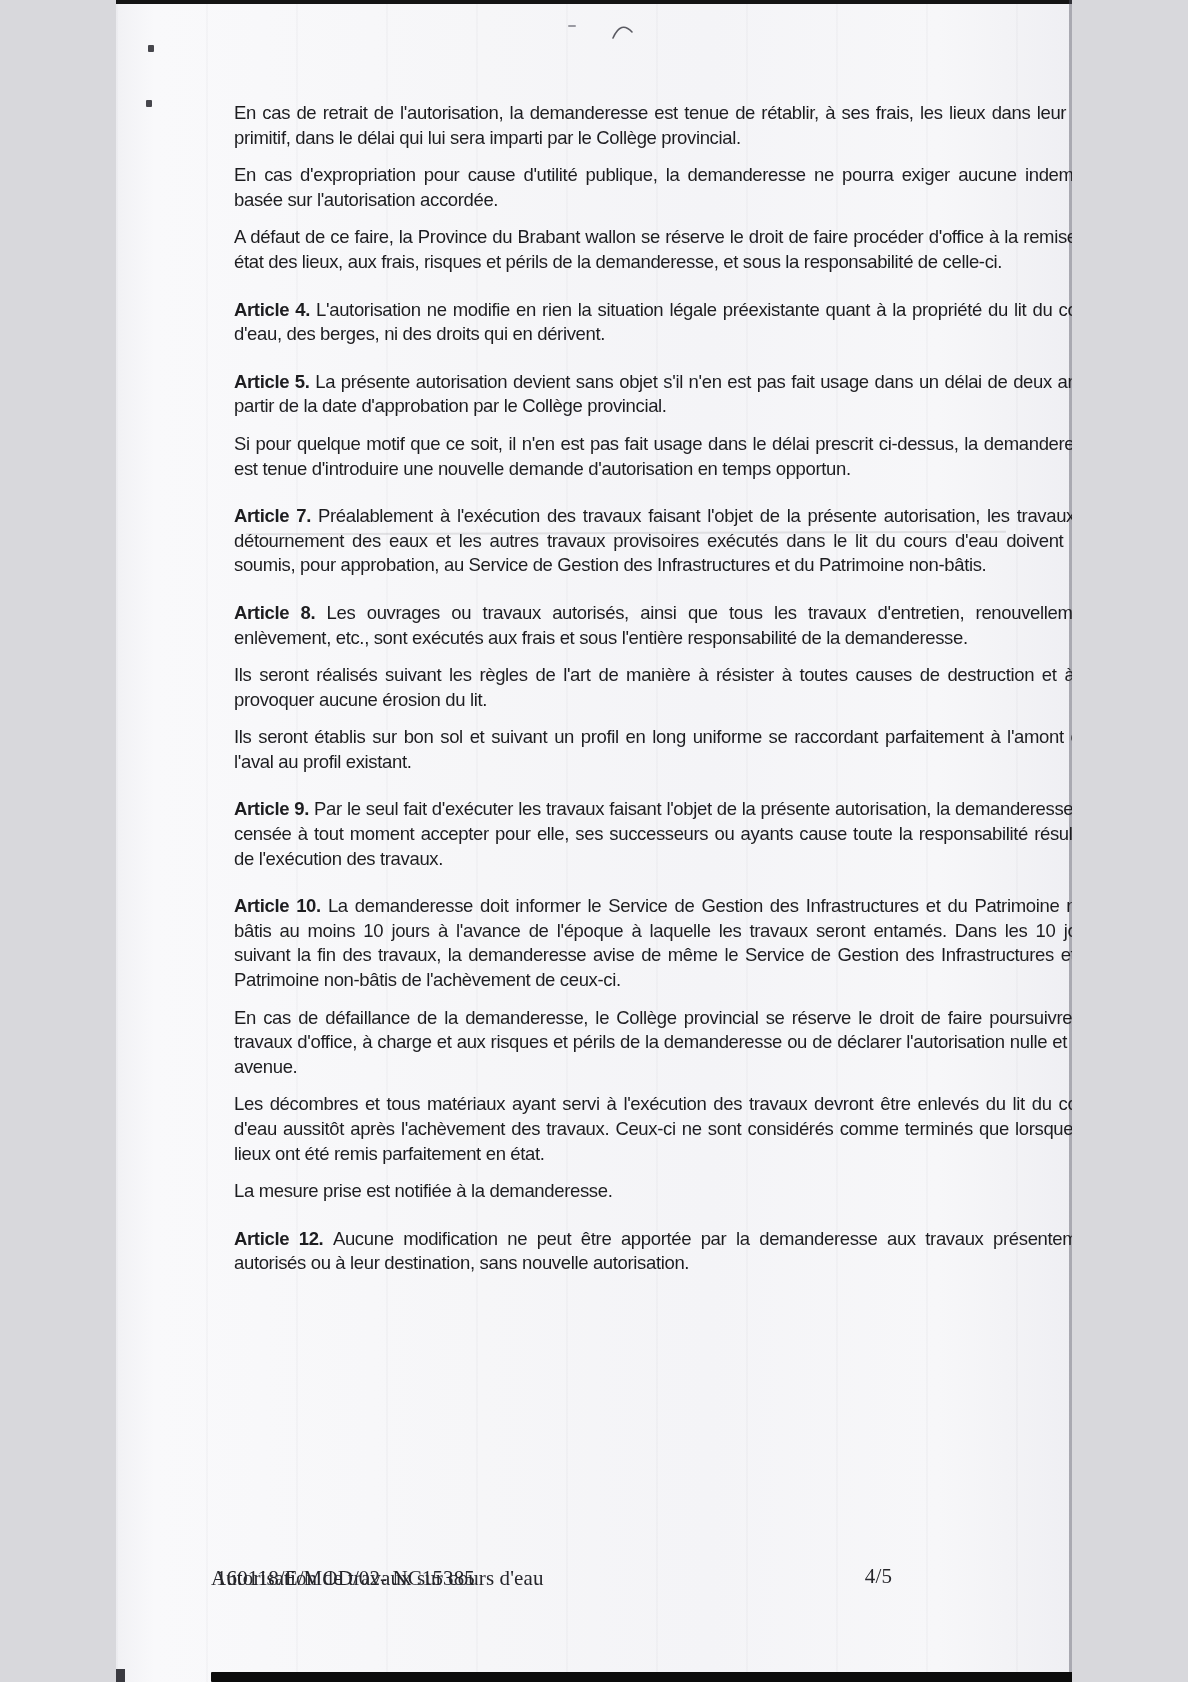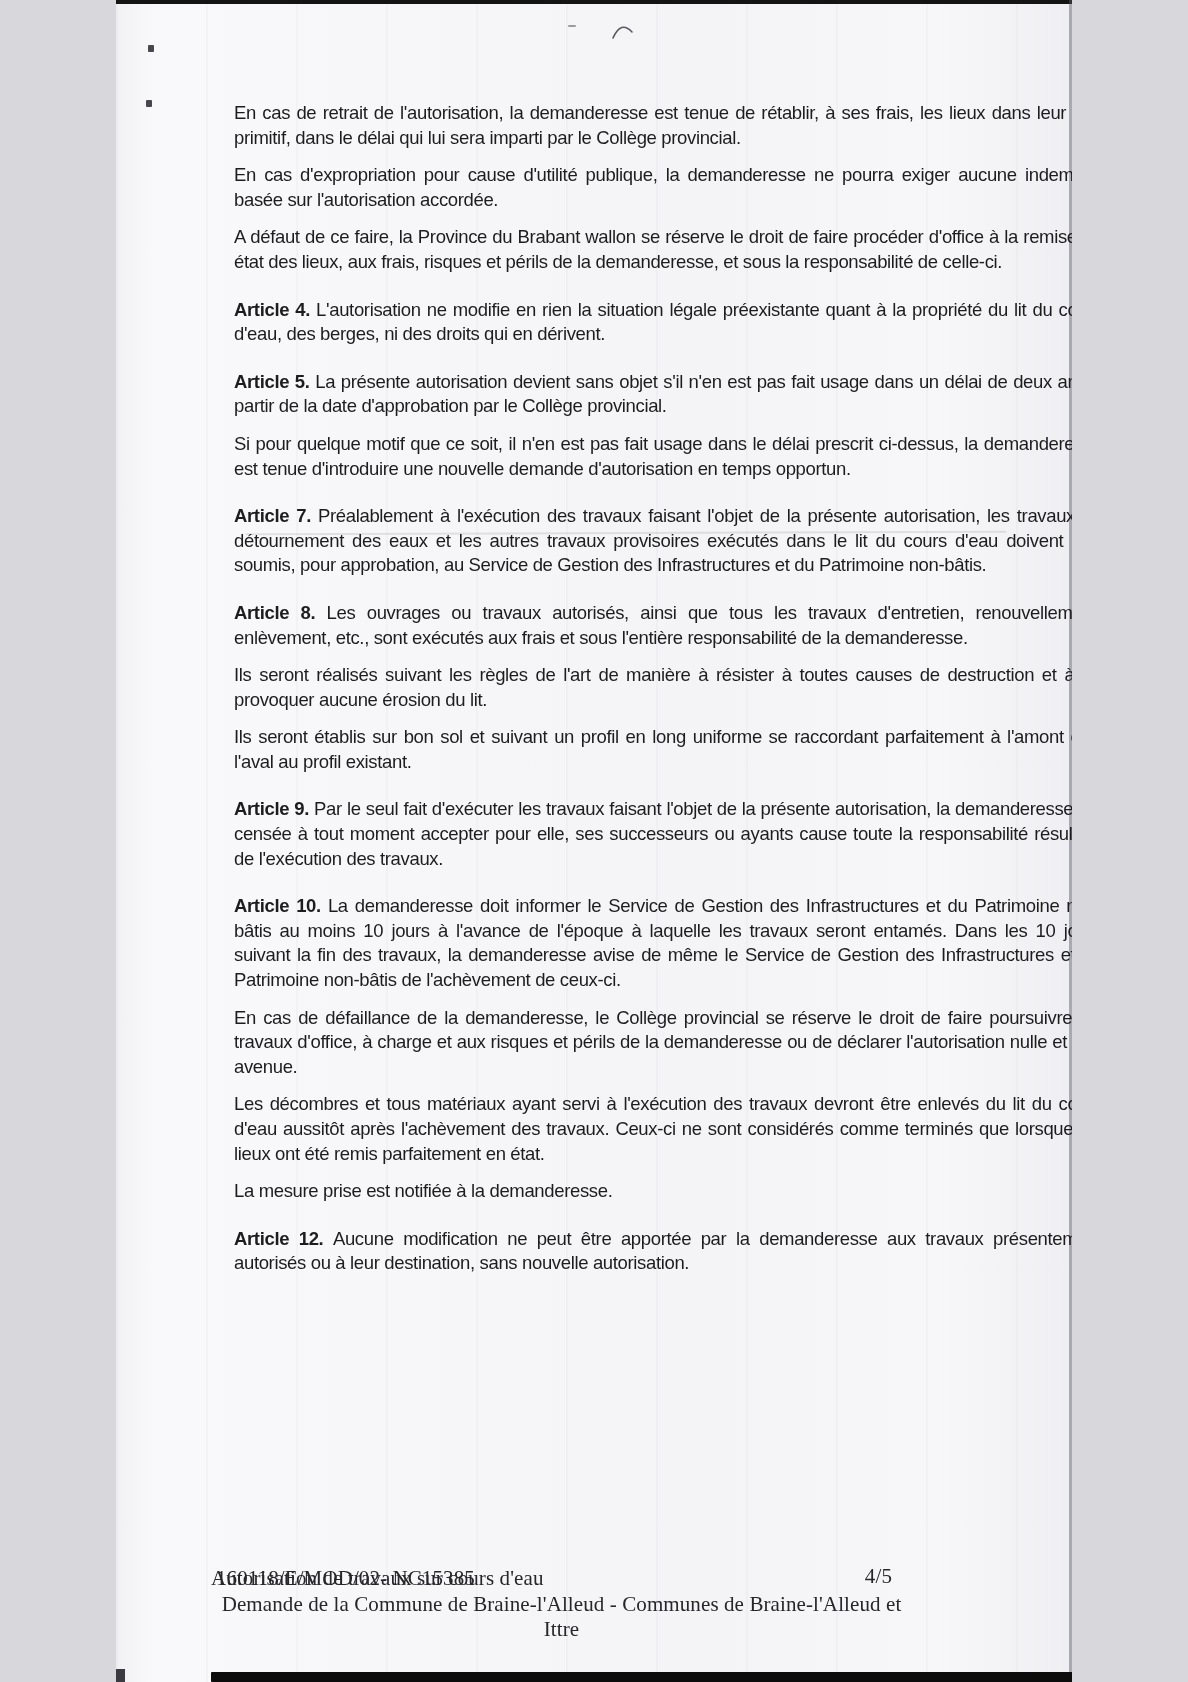--- a/index.html
+++ b/index.html
@@ -117,22 +117,19 @@
       <span class="art-label">Article 12. </span><span>Aucune modification ne peut être apportée par la demanderesse aux travaux présentement autorisés ou à leur destination, sans nouvelle autorisation.</span>
     </p>
     </div>
 
   <div class="footer">
     <div class="footer-line1">
       <span class="footer-ref">160118/E/MOD/02- NC15385</span>
       <span class="footer-title">Autorisation de travaux sur cours d'eau</span>
       <span class="footer-page">4/5</span>
     </div>
-    <div class="footer-line2">
-      <span class="footer-subtitle">Demande de la Commune de Braine-l'Alleud - Communes de Braine-l'Alleud et Ittre</span>
-    </div>
   </div>
 
   <svg class="paraph" viewBox="0 0 72 62">
     <path d="M66 5 C 55 11 42 22 31 34 C 23 43 13 55 17 60 C 23 65 35 55 33 42 C 31 31 19 30 12 38 C 8 43 7 50 11 55" fill="none" stroke="#2b2b31" stroke-width="2.6" stroke-linecap="round"></path>
   </svg>
 
 </div>
 
 </body></html>

